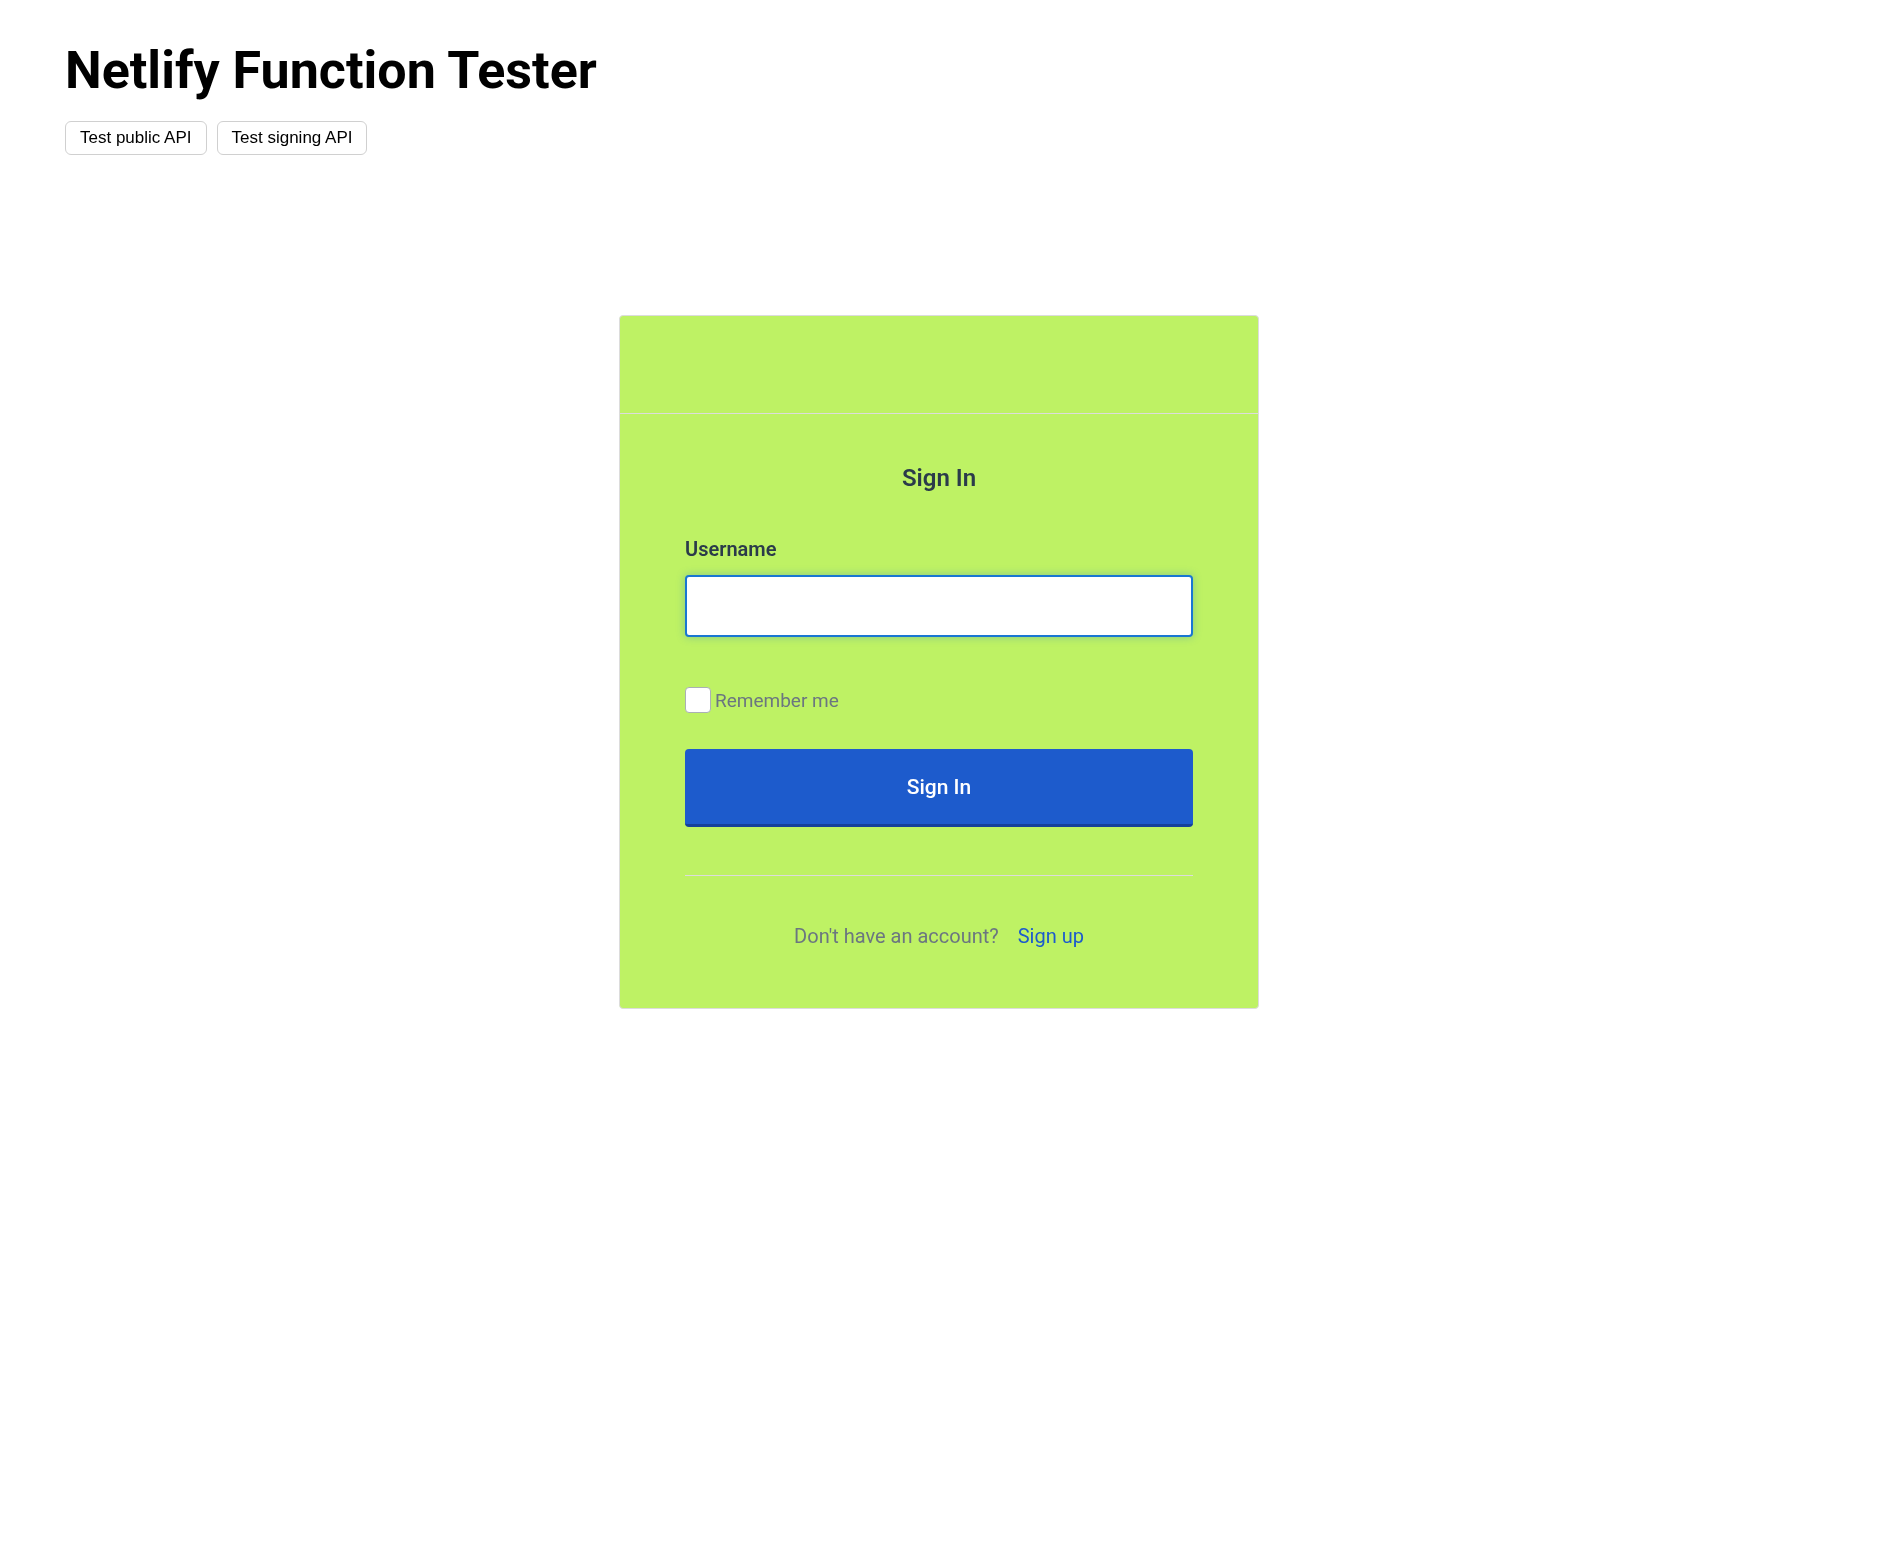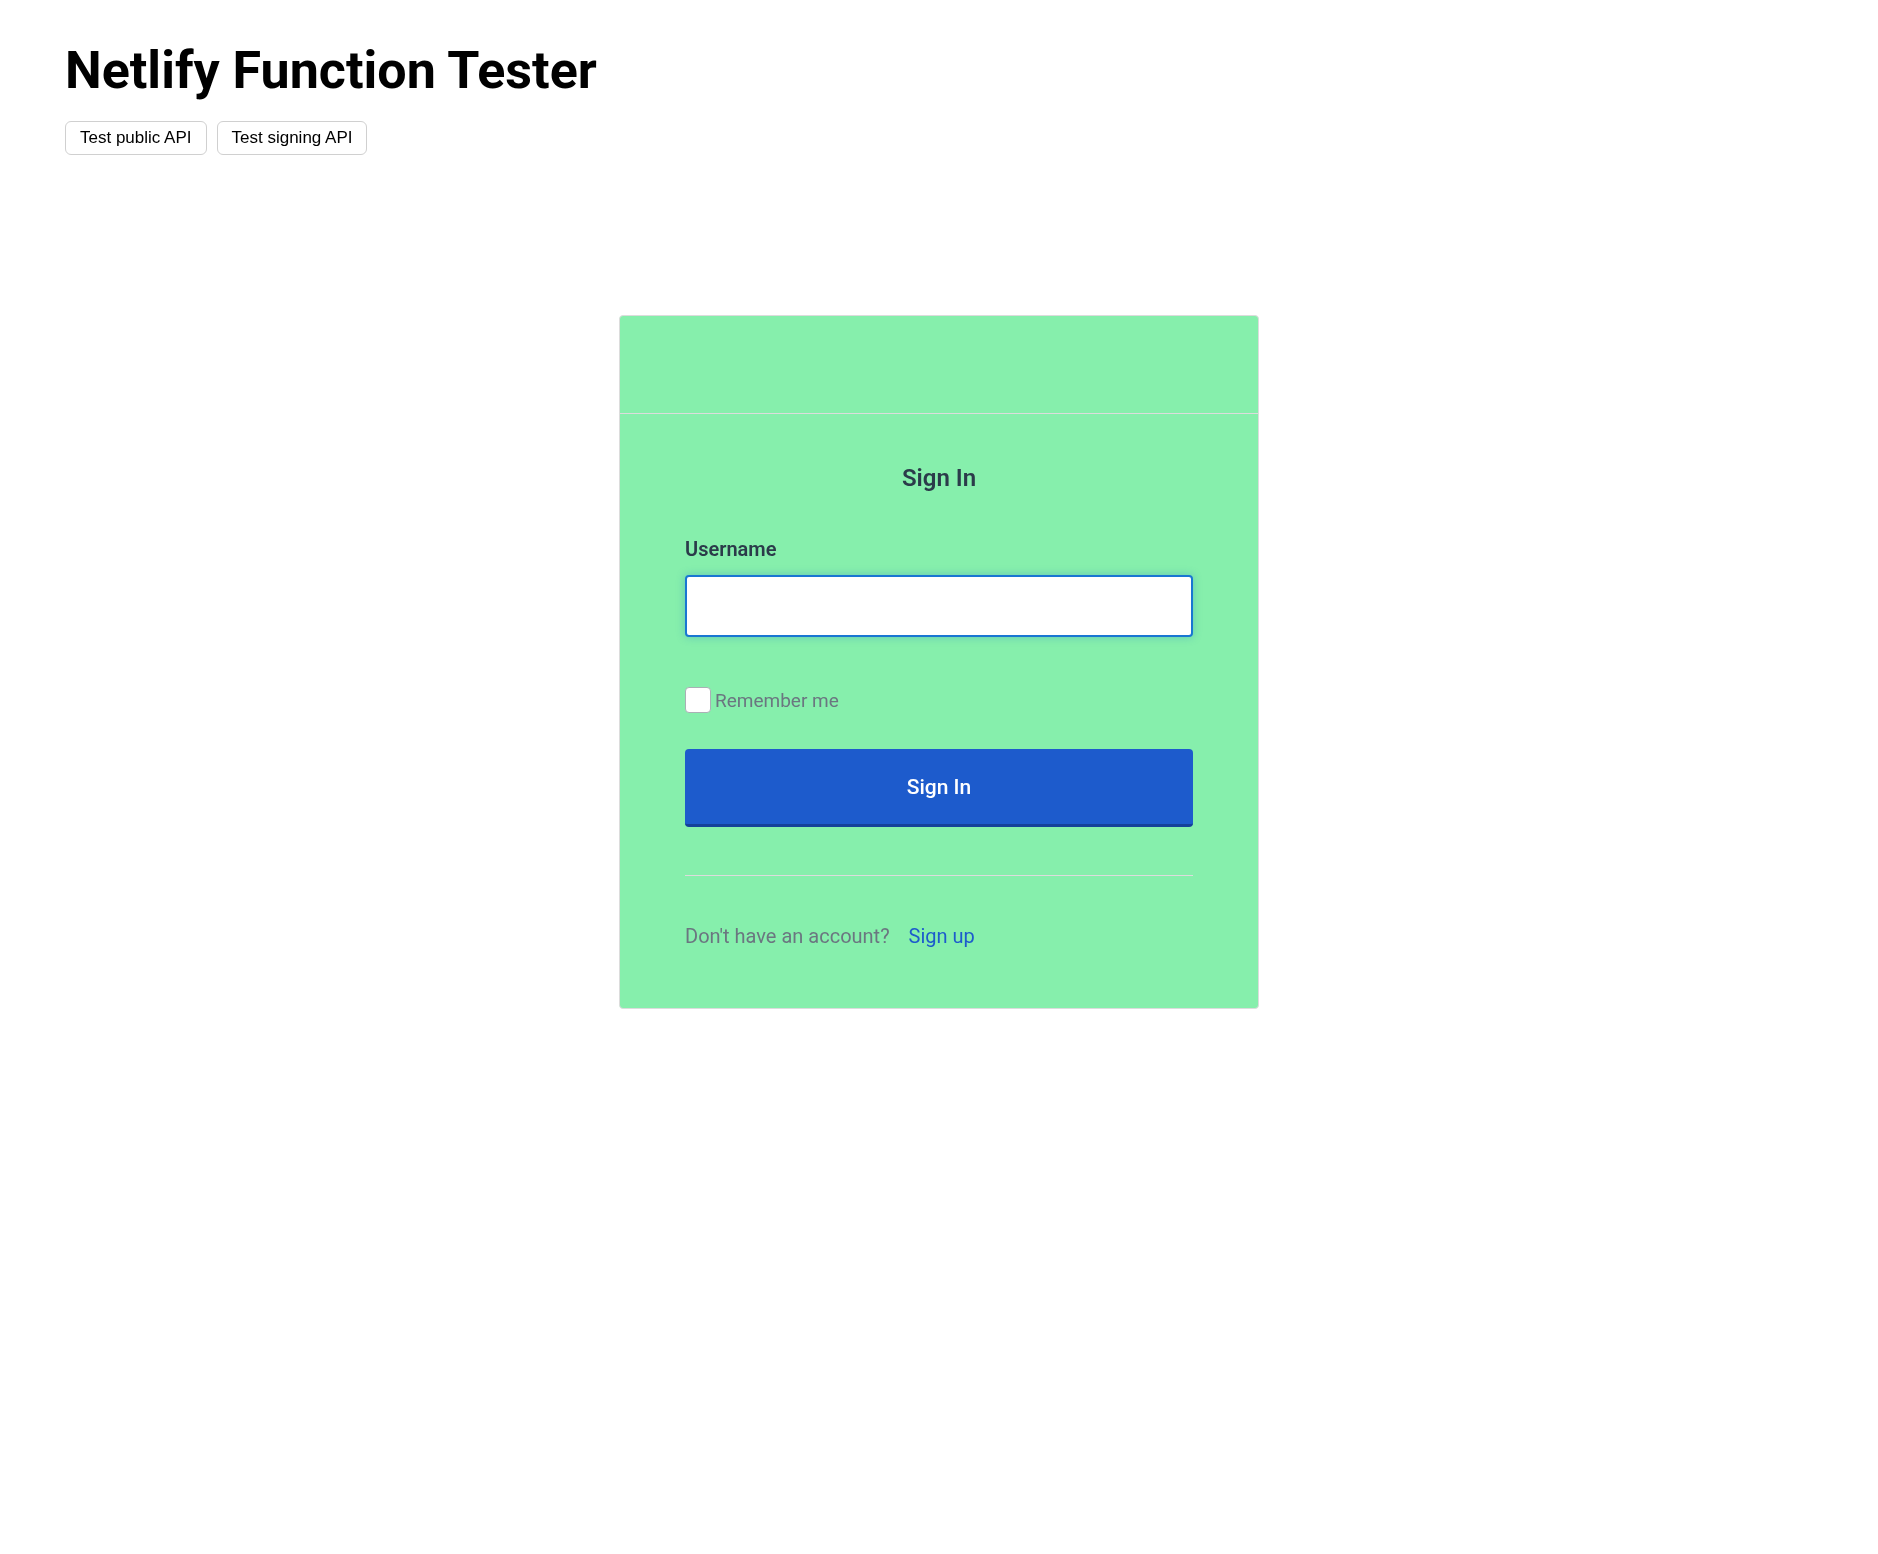--- a/index.html
+++ b/index.html
@@ -38,21 +38,21 @@
       color: #000;
       cursor: pointer;
       font-family: Liberation Sans, sans-serif;
     }
     
     .signin-card {
       width: 640px;
       margin: 160px auto 0;
       border: 1px solid #dcdcdc;
       border-radius: 4px;
-      background: #86efac;
+      background: #bef264;
     }
     
     .card-header {
       height: 98px;
       border-bottom: 1px solid #dcdcdc;
     }
     
     .card-body {
       padding: 50px 65px 60px;
     }
@@ -139,21 +139,21 @@
       cursor: pointer;
     }
     
     .divider {
       border: none;
       border-top: 1px solid #dcdcdc;
       margin: 48px 0;
     }
     
     .signup-row {
-      text-align: left;
+      text-align: center;
       font-size: 20px;
     }
     
     .signup-text {
       color: #6b7680;
     }
     
     .signup-link {
       color: #1d5bcc;
       text-decoration: none;

